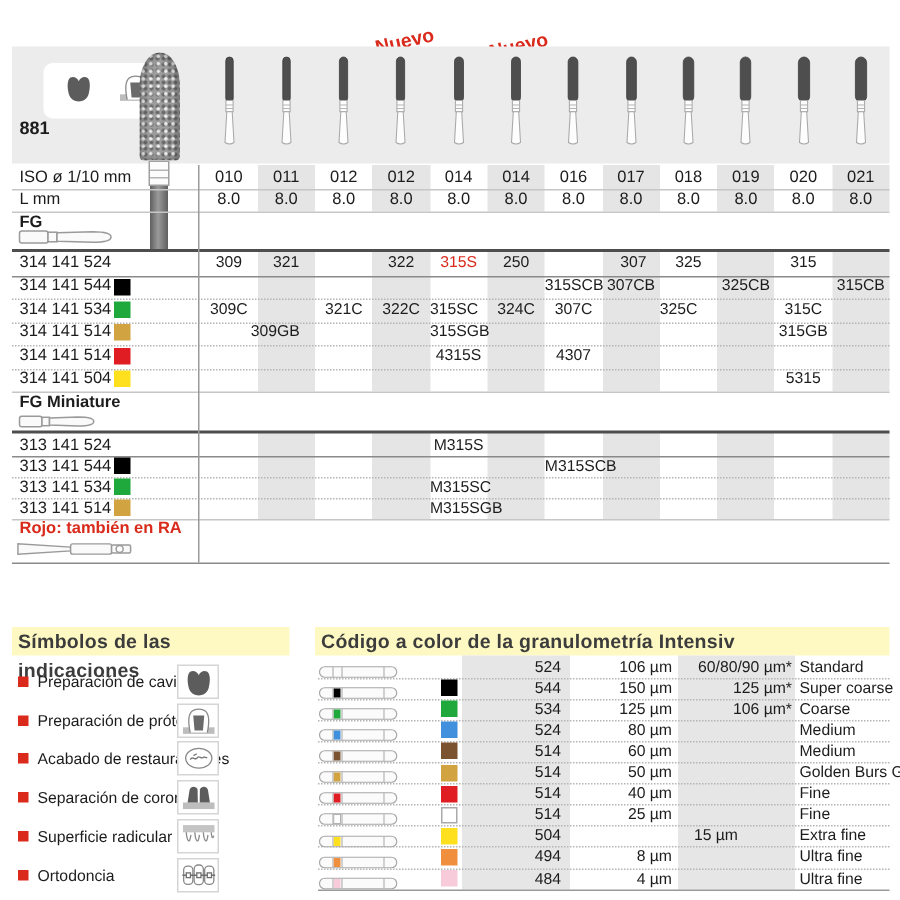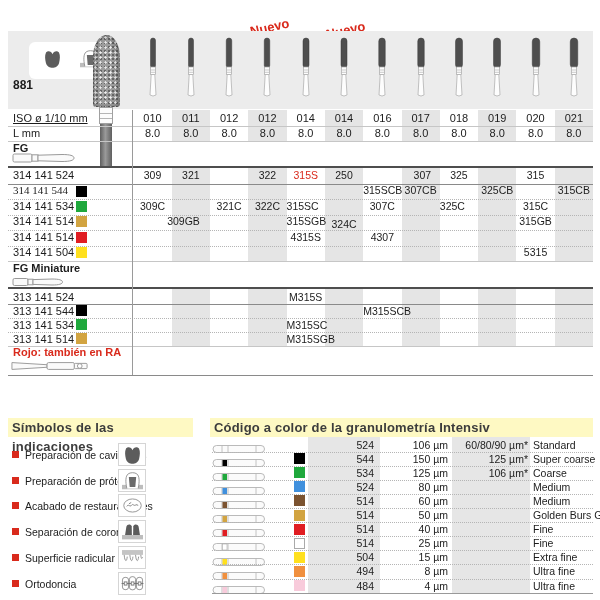--- a/index.html
+++ b/index.html
@@ -61,21 +61,21 @@
           <path d="M6.5 21 C4.8 13 5 7 8 4.5 C10.3 2.6 15.7 2.6 18 4.5 C21 7 21.2 13 19.5 21" fill="#fff" stroke="#8a8a8a" stroke-width="1"></path>
           <path d="M9.8 19.5 L8.8 8 L17.2 8 L16.2 19.5 Z" fill="#6a6a6a"></path>
         </svg></span>
   </div>
   <div class="fignum">881</div>
 
   <div class="big-bur"></div>
   <div class="big-neck"></div>
   <div class="big-shank"></div>
 
-  <div class="rowlabel" style="top:112px;text-decoration:underline;">ISO ø 1/10 mm</div>
+  <div class="rowlabel" style="top:112px;">ISO ø 1/10 mm</div>
   <div class="rowlabel" style="top:127px;">L mm</div>
   <div class="rowlabel" style="top:142px;font-weight:bold;">FG</div>
   <div class="rowlabel" style="top:262px;font-weight:bold;">FG Miniature</div>
   <div class="rowlabel" style="top:346px;font-weight:bold;color:#d92a1c;">Rojo: también en RA</div>
 
   <span class="abs" style="left:12px;top:151px;" id="fg-icon"><svg width="64" height="14" viewBox="0 0 64 14">
         <rect x="1" y="3" width="19" height="8" rx="1.5" fill="#fafafa" stroke="#9a9a9a"></rect>
         <rect x="20" y="3.8" width="6" height="6.4" fill="#fafafa" stroke="#9a9a9a"></rect>
         <path d="M26 4.2 L50 3.5 C58 3.5 62 4.6 62 7 C62 9.4 58 10.5 50 10.5 L26 9.8 Z" fill="#fafafa" stroke="#9a9a9a"></path>
       </svg></span>
@@ -197,21 +197,21 @@
       <div class="dotline" style="position:absolute;left:212px;top:550.3px;width:381px;height:0;"></div>
       <div class="" style="position:absolute;left:212px;top:552.5px;width:54px;height:10px;"><svg width="54" height="10" viewBox="0 0 54 10">
      <rect x="1" y="1.5" width="51.5" height="7" rx="3.5" fill="#fbfbfb" stroke="#a8a8a8" stroke-width="0.8"></rect>
      <line x1="10" y1="1.5" x2="10" y2="8.5" stroke="#b5b5b5" stroke-width="0.8"></line>
      <line x1="16" y1="1.5" x2="16" y2="8.5" stroke="#b5b5b5" stroke-width="0.8"></line>
      <line x1="44" y1="1.5" x2="44" y2="8.5" stroke="#b5b5b5" stroke-width="0.8"></line>
           <rect x="10.5" y="2" width="4.5" height="6" fill="#ffe01e"></rect>
         </svg></div>
       <div class="sq" style="left:294px;top:551.8px;background:#ffe01e;"></div>
       <div class="gran-cell" style="left:308px;top:550.3px;width:66px;line-height:14.1px;text-align:right;">504</div>
-      <div class="gran-cell" style="left:380px;top:550.3px;width:68px;line-height:14.1px;text-align:right;">15 µm</div>
+      <div class="gran-cell" style="left:380px;top:550.3px;width:68px;line-height:14.1px;text-align:right;padding-left:44px;">15 µm</div>
       <div class="gran-cell" style="left:533px;top:550.3px;width:60px;line-height:14.1px;text-align:left;">Extra fine</div>
       <div class="dotline" style="position:absolute;left:212px;top:564.4px;width:381px;height:0;"></div>
       <div class="" style="position:absolute;left:212px;top:566.6px;width:54px;height:10px;"><svg width="54" height="10" viewBox="0 0 54 10">
      <rect x="1" y="1.5" width="51.5" height="7" rx="3.5" fill="#fbfbfb" stroke="#a8a8a8" stroke-width="0.8"></rect>
      <line x1="10" y1="1.5" x2="10" y2="8.5" stroke="#b5b5b5" stroke-width="0.8"></line>
      <line x1="16" y1="1.5" x2="16" y2="8.5" stroke="#b5b5b5" stroke-width="0.8"></line>
      <line x1="44" y1="1.5" x2="44" y2="8.5" stroke="#b5b5b5" stroke-width="0.8"></line>
           <rect x="10.5" y="2" width="4.5" height="6" fill="#f0903f"></rect>
         </svg></div>
       <div class="sq" style="left:294px;top:565.9px;background:#f0903f;"></div>
@@ -378,33 +378,33 @@
       <div class="cell" style="left:554.6999999999999px;top:126px;width:38.3px;line-height:15px;font-size:11px;">8.0</div>
       <div class="rowlabel" style="top:168px;line-height:15.4px;position:absolute;">314 141 524</div>
       <div class="cell" style="left:133.4px;top:168px;width:38.3px;line-height:15.4px;">309</div>
       <div class="cell" style="left:171.7px;top:168px;width:38.3px;line-height:15.4px;">321</div>
       <div class="cell" style="left:248.3px;top:168px;width:38.3px;line-height:15.4px;">322</div>
       <div class="cell" style="left:286.6px;top:168px;width:38.3px;line-height:15.4px;color:#d92a1c;">315S</div>
       <div class="cell" style="left:324.9px;top:168px;width:38.3px;line-height:15.4px;">250</div>
       <div class="cell" style="left:363.2px;top:168px;width:38.3px;line-height:15.4px;margin-left:40px;">307</div>
       <div class="cell" style="left:439.79999999999995px;top:168px;width:38.3px;line-height:15.4px;">325</div>
       <div class="cell" style="left:516.4px;top:168px;width:38.3px;line-height:15.4px;">315</div>
-      <div class="rowlabel" style="top:183.4px;line-height:15.4px;position:absolute;font-family:Liberation Serif, serif;">314 141 544</div>
+      <div class="rowlabel" style="top:183.4px;line-height:15.4px;position:absolute;">314 141 544</div>
       <div class="sq" style="left:76px;top:185.6px;background:#000000;"></div>
       <div class="cell" style="left:363.2px;top:183.4px;width:38.3px;line-height:15.4px;">315SCB</div>
       <div class="cell" style="left:401.5px;top:183.4px;width:38.3px;line-height:15.4px;">307CB</div>
       <div class="cell" style="left:478.1px;top:183.4px;width:38.3px;line-height:15.4px;">325CB</div>
       <div class="cell" style="left:554.6999999999999px;top:183.4px;width:38.3px;line-height:15.4px;">315CB</div>
       <div class="rowlabel" style="top:198.8px;line-height:15.4px;position:absolute;">314 141 534</div>
       <div class="sq" style="left:76px;top:201px;background:#1fa83c;"></div>
       <div class="cell" style="left:133.4px;top:198.8px;width:38.3px;line-height:15.4px;">309C</div>
       <div class="cell" style="left:210px;top:198.8px;width:38.3px;line-height:15.4px;">321C</div>
       <div class="cell" style="left:248.3px;top:198.8px;width:38.3px;line-height:15.4px;">322C</div>
       <div class="cell" style="left:286.6px;top:198.8px;width:26px;line-height:15.4px;">315SC</div>
-      <div class="cell" style="left:324.9px;top:198.8px;width:38.3px;line-height:15.4px;margin-top:18px;">324C</div>
+      <div class="cell" style="left:324.9px;top:198.8px;width:38.3px;line-height:15.4px;">324C</div>
       <div class="cell" style="left:363.2px;top:198.8px;width:38.3px;line-height:15.4px;">307C</div>
       <div class="cell" style="left:439.79999999999995px;top:198.8px;width:24px;line-height:15.4px;">325C</div>
       <div class="cell" style="left:516.4px;top:198.8px;width:38.3px;line-height:15.4px;">315C</div>
       <div class="rowlabel" style="top:214.2px;line-height:15.4px;position:absolute;">314 141 514</div>
       <div class="sq" style="left:76px;top:216.39999999999998px;background:#d2a441;"></div>
       <div class="cell" style="left:133.4px;top:214.2px;width:38.3px;line-height:15.4px;margin-left:31px;">309GB</div>
       <div class="cell" style="left:286.6px;top:214.2px;width:31px;line-height:15.4px;">315SGB</div>
       <div class="cell" style="left:516.4px;top:214.2px;width:38.3px;line-height:15.4px;">315GB</div>
       <div class="rowlabel" style="top:229.6px;line-height:15.4px;position:absolute;">314 141 514</div>
       <div class="sq" style="left:76px;top:231.79999999999998px;background:#e01d22;"></div>

